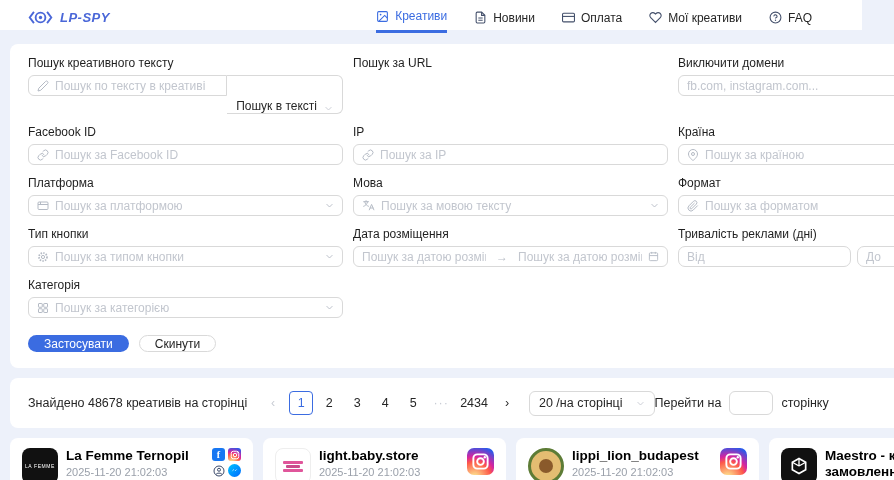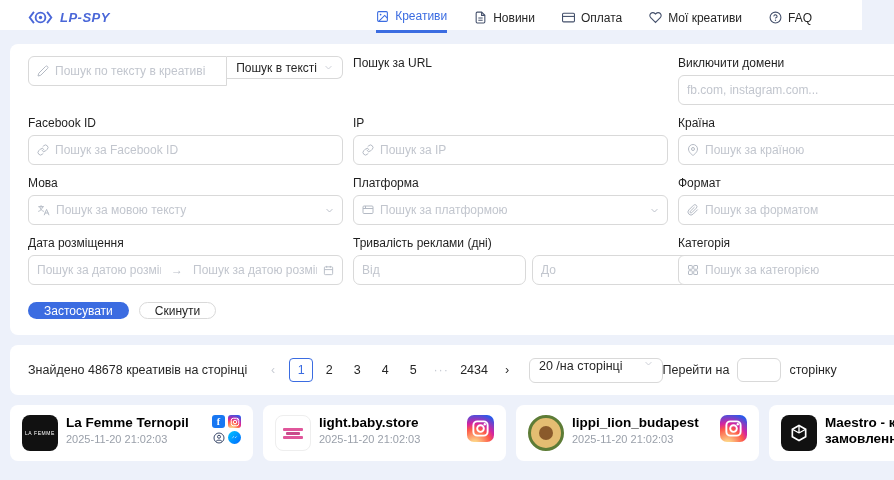--- a/index.html
+++ b/index.html
@@ -14,46 +14,46 @@
   .nav-item { display:flex; align-items:center; gap:6px; font-size:12px; color:#262626; cursor:pointer; height:30px; }
   .nav-item svg { color:#44506b; }
   .nav-item.active { color:#3b6ce1; border-bottom:3px solid #3b6ce1; }
   .nav-item.active svg { color:#3b6ce1; }
 
   
   .panel { background:#fff; border-radius:8px; width:1001px; margin-left:10px; }
   .filters { margin-top:14px; padding:12px 18px 16px; }
   .fgrid { display:grid; grid-template-columns:315px 315px 315px; column-gap:10px; row-gap:11px; }
   .flabel { font-size:12px; font-weight:500; color:#1f1f1f; margin-bottom:5px; }
-  .ibox { height:30px; border:1px solid #d9d9d9; border-radius:6px; background:#fff; display:flex; align-items:center; padding:0 8px; gap:6px; }
+  .ibox { height:21px; border:1px solid #d9d9d9; border-radius:6px; background:#fff; display:flex; align-items:center; padding:0 8px; gap:6px; }
   .ibox svg { color:#b4bac4; flex-shrink:0; }
   .ibox input { border:none; outline:none; flex:1; min-width:0; font:inherit; font-size:12px; color:#333; background:transparent; }
   .ibox input::placeholder { color:#c2c6ce; }
   .chev { margin-left:auto; color:#c6cad2; flex-shrink:0; display:flex; }
   .group { display:flex; }
   .group .ibox { flex:1; border-radius:6px 0 0 6px; }
-  .addon { height:23px; border:1px solid #d9d9d9; border-left:none; border-radius:0 6px 6px 0; display:flex; align-items:center; gap:7px; padding:0 9px; font-size:12px; color:#262626; cursor:pointer; white-space:nowrap; }
+  .addon { height:39px; border:1px solid #d9d9d9; border-left:none; border-radius:0 6px 6px 0; display:flex; align-items:flex-end; gap:7px; padding:0 9px; font-size:12px; color:#262626; cursor:pointer; white-space:nowrap; }
   .range .sep { color:#b9bec7; font-size:12px; padding:0 4px; }
   .range input { flex:1; }
   .duo { display:flex; gap:6px; }
   .duo .ibox { flex:1;border-radius:7px; }
   .btnrow { margin-top:17px; display:flex; gap:10px; }
   .btn { height:17px; border-radius:10px; font-size:12px; padding:0 15px; cursor:pointer; border:1px solid transparent; font-family:inherit; }
   .btn-primary { background:#3b6ce1; color:#fff; }
   .btn-ghost { background:#fff; border-color:#d9d9d9; color:#262626; }
 
   
   .pagebar { margin-top:10px; height:50px; display:flex; align-items:center; padding:0 18px; font-size:12.5px; color:#262626; }
   .summary { margin-right:14px; }
   .pager { display:flex; align-items:center; gap:4px; }
   .pg { min-width:24px; height:24px; display:flex; align-items:center; justify-content:center; font-size:12.5px; color:#262626; cursor:pointer; border-radius:4px; padding:0 3px; }
   .pg.active { border:1px solid #3b6ce1; color:#3b6ce1; }
   .pg.dis { color:#c8ccd4; }
   .pg.dots { color:#c8ccd4; letter-spacing:1px; }
-  .perpage { margin-left:10px; height:25px; border:1px solid #d9d9d9; border-radius:6px; display:flex; align-items:flex-start; gap:21px; padding:0 9px; cursor:pointer; white-space:nowrap; }
+  .perpage { margin-left:10px; height:25px; border:1px solid #d9d9d9; border-radius:6px; display:flex; align-items:center; gap:13px; padding:0 9px; cursor:pointer; white-space:nowrap; }
   .goto { display:flex; align-items:center; gap:8px; }
   .goto-input { width:44px; height:24px; border:1px solid #d9d9d9; border-radius:6px; outline:none; font:inherit; padding:0 6px; }
 
   
   .cards { display:flex; gap:10px; margin:10px 0 0 10px; }
   .card { width:243px; flex-shrink:0; background:#fff; border-radius:8px; padding:10px 12px; }
   .chead { display:flex; gap:8px; }
   .av { width:36px; height:36px; border-radius:8px; flex-shrink:0; display:flex; align-items:center; justify-content:center; overflow:hidden; }
   .av-dark { background:#111; color:#fff; }
   .av1-txt { font-size:5px; letter-spacing:.6px; color:#fff; text-align:center; }
@@ -205,20 +205,21 @@
           </svg>
         <span>FAQ</span>
       </div>
     </div>
   </div>
 
   <div class="panel filters">
     <div class="fgrid">
 
       <div class="field">
+        <div class="flabel">Пошук креативного тексту</div>
         <div class="group">
           <div class="ibox">
             <svg width="12" height="12" viewBox="0 0 24 24">
                 <use href="#i-pencil"></use>
               </svg>
             <input placeholder="Пошук по тексту в креативі" style="">
           </div>
           <div class="addon">
             <span>Пошук в тексті</span>
             <span class="chev">
@@ -265,59 +266,73 @@
         <div class="flabel">Країна</div>
         <div class="ibox">
           <svg width="12" height="12" viewBox="0 0 24 24">
               <use href="#i-pin"></use>
             </svg>
           <input placeholder="Пошук за країною" style="">
         </div>
       </div>
 
       <div class="field">
+        <div class="flabel">Платформа</div>
+        <div class="ibox">
+          <svg width="12" height="12" viewBox="0 0 24 24">
+              <use href="#i-platform"></use>
+            </svg>
+          <input placeholder="Пошук за платформою" style="">
+          <span class="chev">
+              <svg width="9" height="9" viewBox="0 0 24 24">
+                <use href="#i-chev"></use>
+              </svg>
+            </span>
+        </div>
+      </div>
+
+      <div class="field">
         <div class="flabel">Мова</div>
         <div class="ibox">
           <svg width="13" height="13" viewBox="0 0 24 24">
               <use href="#i-trans"></use>
             </svg>
           <input placeholder="Пошук за мовою тексту" style="">
           <span class="chev">
               <svg width="9" height="9" viewBox="0 0 24 24">
                 <use href="#i-chev"></use>
               </svg>
             </span>
         </div>
       </div>
 
       <div class="field">
-        <div class="flabel">Платформа</div>
-        <div class="ibox">
-          <svg width="12" height="12" viewBox="0 0 24 24">
-              <use href="#i-platform"></use>
-            </svg>
-          <input placeholder="Пошук за платформою" style="">
+        <div class="flabel">Формат</div>
+        <div class="ibox">
+          <svg width="12" height="12" viewBox="0 0 24 24">
+              <use href="#i-clip"></use>
+            </svg>
+          <input placeholder="Пошук за форматом" style="">
+        </div>
+      </div>
+
+      <div class="field">
+        <div class="flabel">Тип кнопки</div>
+        <div class="ibox">
+          <svg width="12" height="12" viewBox="0 0 24 24">
+              <use href="#i-gear"></use>
+            </svg>
+          <input placeholder="Пошук за типом кнопки" style="">
           <span class="chev">
               <svg width="9" height="9" viewBox="0 0 24 24">
                 <use href="#i-chev"></use>
               </svg>
             </span>
         </div>
       </div>
-
-      <div class="field">
-        <div class="flabel">Формат</div>
-        <div class="ibox">
-          <svg width="12" height="12" viewBox="0 0 24 24">
-              <use href="#i-clip"></use>
-            </svg>
-          <input placeholder="Пошук за форматом" style="">
-        </div>
-      </div>
-
 
       <div class="field">
         <div class="flabel">Дата розміщення</div>
         <div class="ibox range">
           <input placeholder="Пошук за датою розміщення" style="">
           <span class="sep">→</span>
           <input placeholder="Пошук за датою розміщення" style="">
           <span class="chev">
               <svg width="11" height="11" viewBox="0 0 24 24">
                 <use href="#i-cal"></use>

